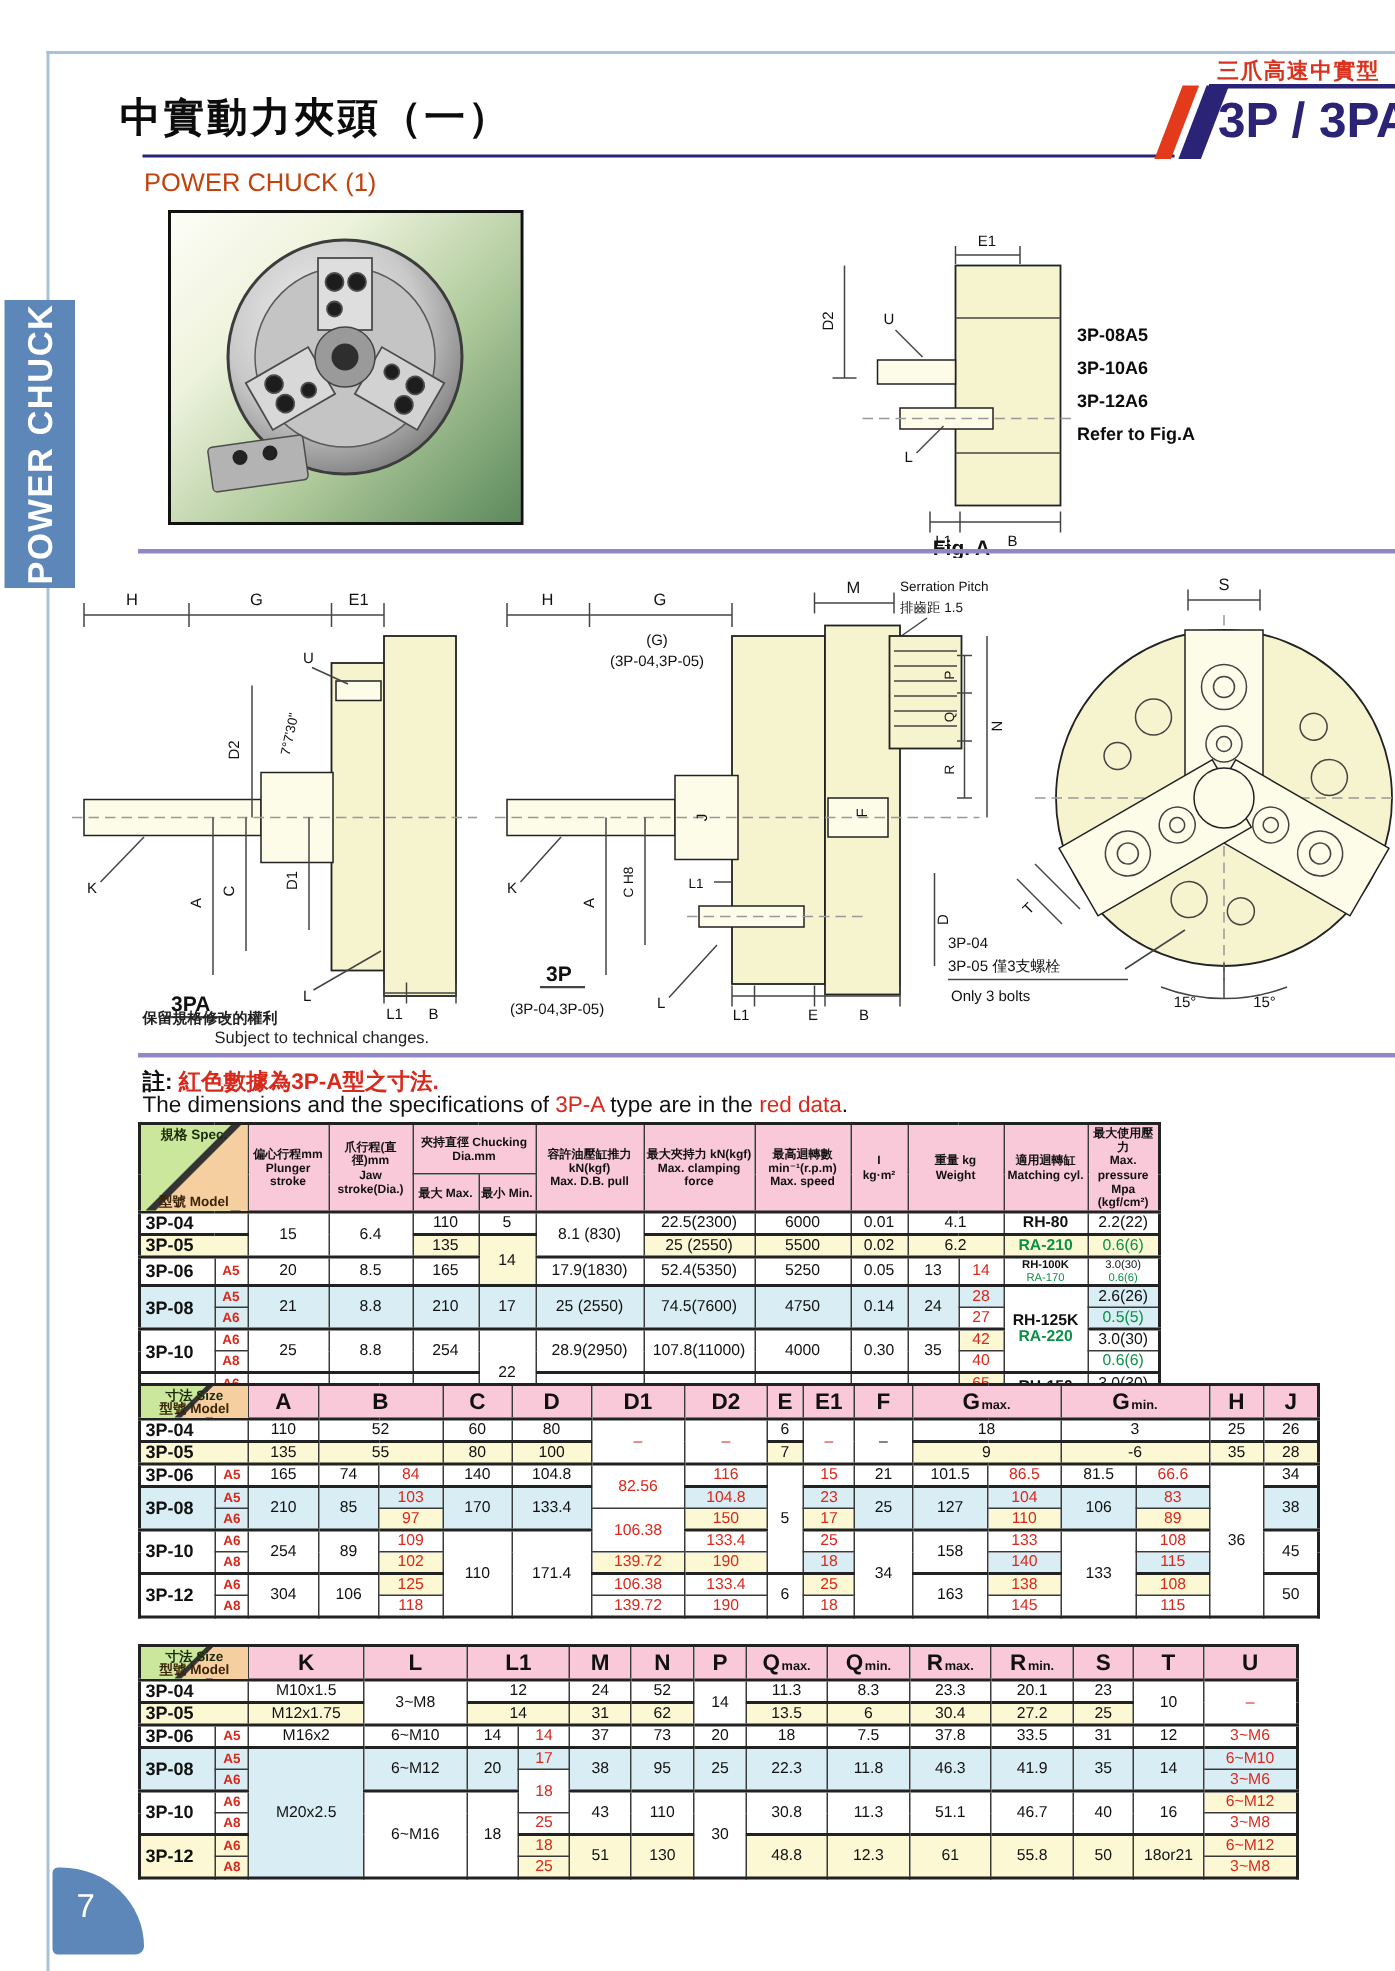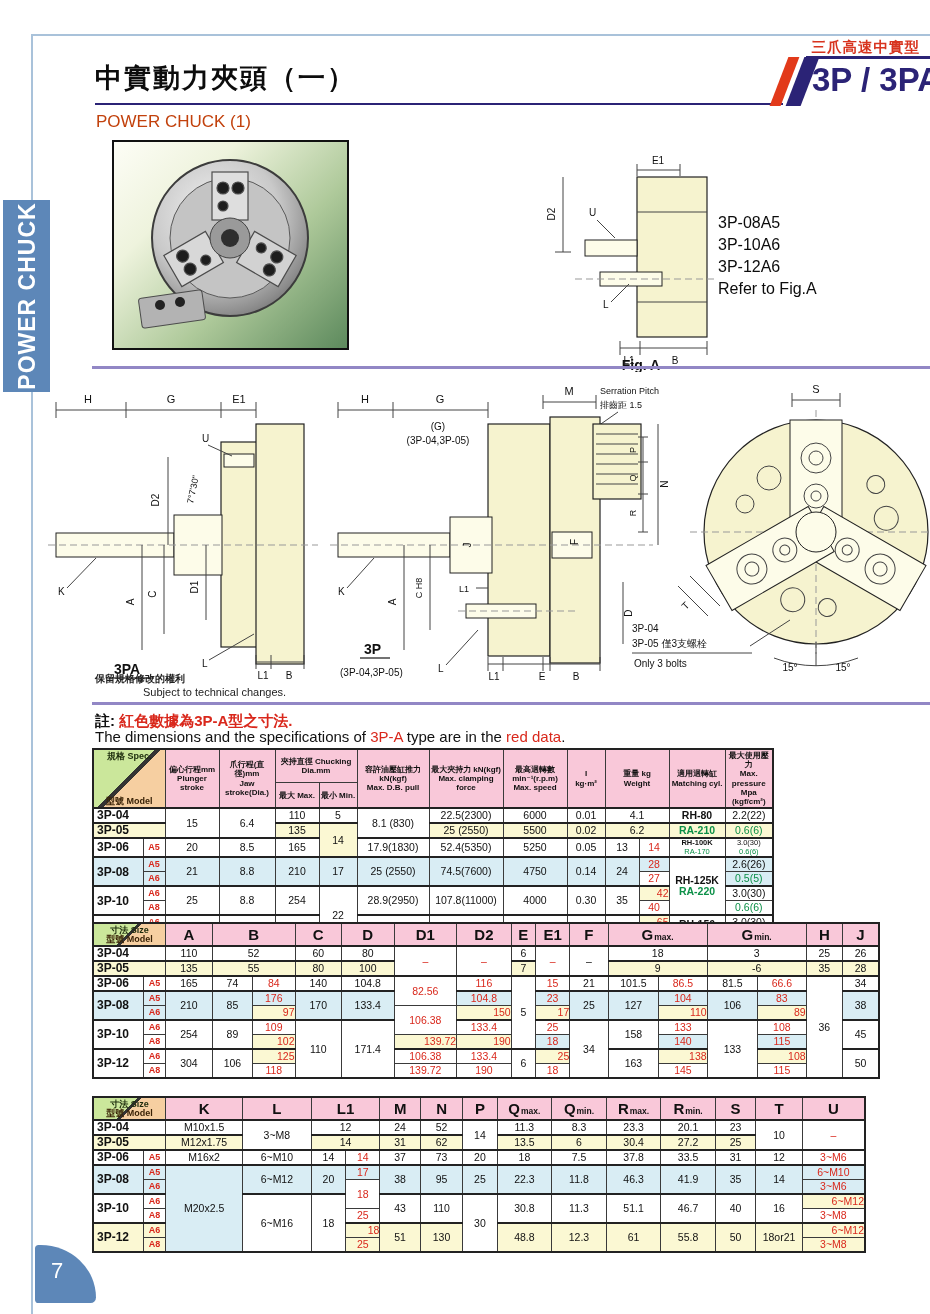--- a/index.html
+++ b/index.html
@@ -3,37 +3,37 @@
 <meta charset="utf-8">
 <style>
   html,body{margin:0;padding:0;background:#fff;}
   body{width:930px;height:1314px;position:relative;font-family:"Liberation Sans","DejaVu Sans",sans-serif;color:#111;overflow:hidden;}
   .abs{position:absolute;}
   
   .vline{left:31px;top:34px;width:2px;height:1280px;background:#a9c2da;}
   .hline-top{left:31px;top:34px;width:899px;height:2px;background:#a9c2da;}
   
   .corner-red{right:10px;top:38px;font-size:14.5px;color:#d8341f;font-weight:bold;letter-spacing:1px;}
-  .title-zh{left:95px;top:60px;font-size:27px;font-weight:bold;letter-spacing:2px;color:#0c0c0c;}
+  .title-zh{left:80px;top:60px;font-size:27px;font-weight:bold;letter-spacing:2px;color:#0c0c0c;}
   .title-underline{left:95px;top:103px;width:688px;height:2px;background:#2b2376;}
   .title-en{left:96px;top:112px;font-size:17px;color:#c2410c;}
   .stripe-red{left:779px;top:57px;width:11px;height:49px;background:#e23a1a;transform:skewX(-21deg);}
   .stripe-blue{left:795px;top:57px;width:15px;height:49px;background:#2b2376;transform:skewX(-21deg);}
   .badge-topline{left:806px;top:56px;width:124px;height:3px;background:#2b2376;}
   .badge-text{left:812px;top:61px;width:116px;font-size:33px;font-weight:bold;color:#2b2376;white-space:nowrap;}
   
   .side-tab{left:3px;top:200px;width:47px;height:192px;background:#5d87b8;}
   .side-tab span{position:absolute;left:50%;top:50%;transform:translate(-50%,-50%) rotate(-90deg);color:#fff;font-weight:bold;font-size:23px;letter-spacing:1px;white-space:nowrap;}
   
   .photo{left:112px;top:140px;width:233px;height:206px;border:2px solid #111;background:linear-gradient(135deg,#fdfdf6 0%,#eef3dd 28%,#aec99a 62%,#5d8a5d 100%);}
   
   .divider1{left:92px;top:366px;width:838px;height:3px;background:#9287c5;}
   .divider2{left:92px;top:702px;width:838px;height:3px;background:#9287c5;}
   
-  .figa-models{left:718px;top:212px;font-size:16px;font-weight:normal;line-height:22px;color:#0c0c0c;}
+  .figa-models{left:718px;top:212px;font-size:12px;font-weight:bold;line-height:22px;color:#0c0c0c;}
   
   .reserve-zh{left:95px;top:672px;font-size:10px;font-weight:bold;color:#222;}
   .reserve-en{left:95px;top:686px;font-size:11px;color:#222;margin-left:48px;}
   .note-zh{left:95px;top:712px;font-size:15px;font-weight:bold;}
   .note-en{left:95px;top:728px;font-size:15px;}
   .red{color:#d9281c;}
   .green{color:#0c9048;}
   .bold{font-weight:bold;}
   
   table{border-collapse:collapse;table-layout:fixed;border:2px solid #222;background:#fff;position:absolute;}
@@ -43,21 +43,21 @@
   td,th{border:1px solid #3a3a3a;text-align:center;vertical-align:middle;padding:0;font-size:10.5px;height:13px;line-height:1.05;color:#111;overflow:hidden;}
   thead{border-bottom:2px solid #222;}
   thead th{background:#f9c8d9;font-weight:bold;font-size:8px;line-height:1.15;padding:1px 0;}
   th.lh{font-size:15px;padding:2px 0;}
   .subsc{font-size:8.5px;font-weight:bold;margin-left:1px;}
   td.mn{text-align:left;padding-left:3px;font-weight:bold;font-size:12px;white-space:nowrap;}
   td.var{font-size:9px;font-weight:bold;}
   td.sm, .sm div{font-size:7.5px;line-height:1.15;white-space:nowrap;}
   tr.row-y td{background:#fbf8d3;}
   tr.row-b td{background:#d9edf4;}
-  td.bg-y{background:#fbf8d3 !important;text-align:right;}
+  td.bg-y{background:#fbf8d3 !important;}
   td.bg-b{background:#d9edf4 !important;}
   td.bg-w{background:#fff !important;}
   tr.gs td{border-top:2px solid #222;}
   th.diaghead{padding:0;background:linear-gradient(135deg,#cbe79b 47%,#333 47% 52%,#f6cfa1 52%);position:relative;}
   .diag-a{position:absolute;top:1px;left:0;width:100%;text-align:center;font-size:9px;font-weight:bold;color:#1c2b0c;}
   .diag-b{position:absolute;bottom:1px;left:0;width:100%;text-align:center;font-size:9px;font-weight:bold;color:#3a2307;}
   
   svg text{font-family:"Liberation Sans","DejaVu Sans",sans-serif;font-size:11px;fill:#111;}
   .ln{stroke:#444;stroke-width:1;fill:none;}
   .bd{stroke:#222;stroke-width:1.2;fill:#f6f3cf;}
@@ -582,21 +582,21 @@
         <td>81.5</td>
         <td class="red">66.6</td>
         <td rowspan="7">36</td>
         <td>34</td>
       </tr>
       <tr class="row-b gs">
         <td rowspan="2" class="mn">3P-08</td>
         <td class="red var">A5</td>
         <td rowspan="2">210</td>
         <td rowspan="2">85</td>
-        <td class="red">176</td>
+        <td class="red">103</td>
         <td rowspan="2">170</td>
         <td rowspan="2">133.4</td>
         <td class="red">104.8</td>
         <td class="red">23</td>
         <td rowspan="2">25</td>
         <td rowspan="2">127</td>
         <td class="red">104</td>
         <td rowspan="2">106</td>
         <td class="red">83</td>
         <td rowspan="2">38</td>

